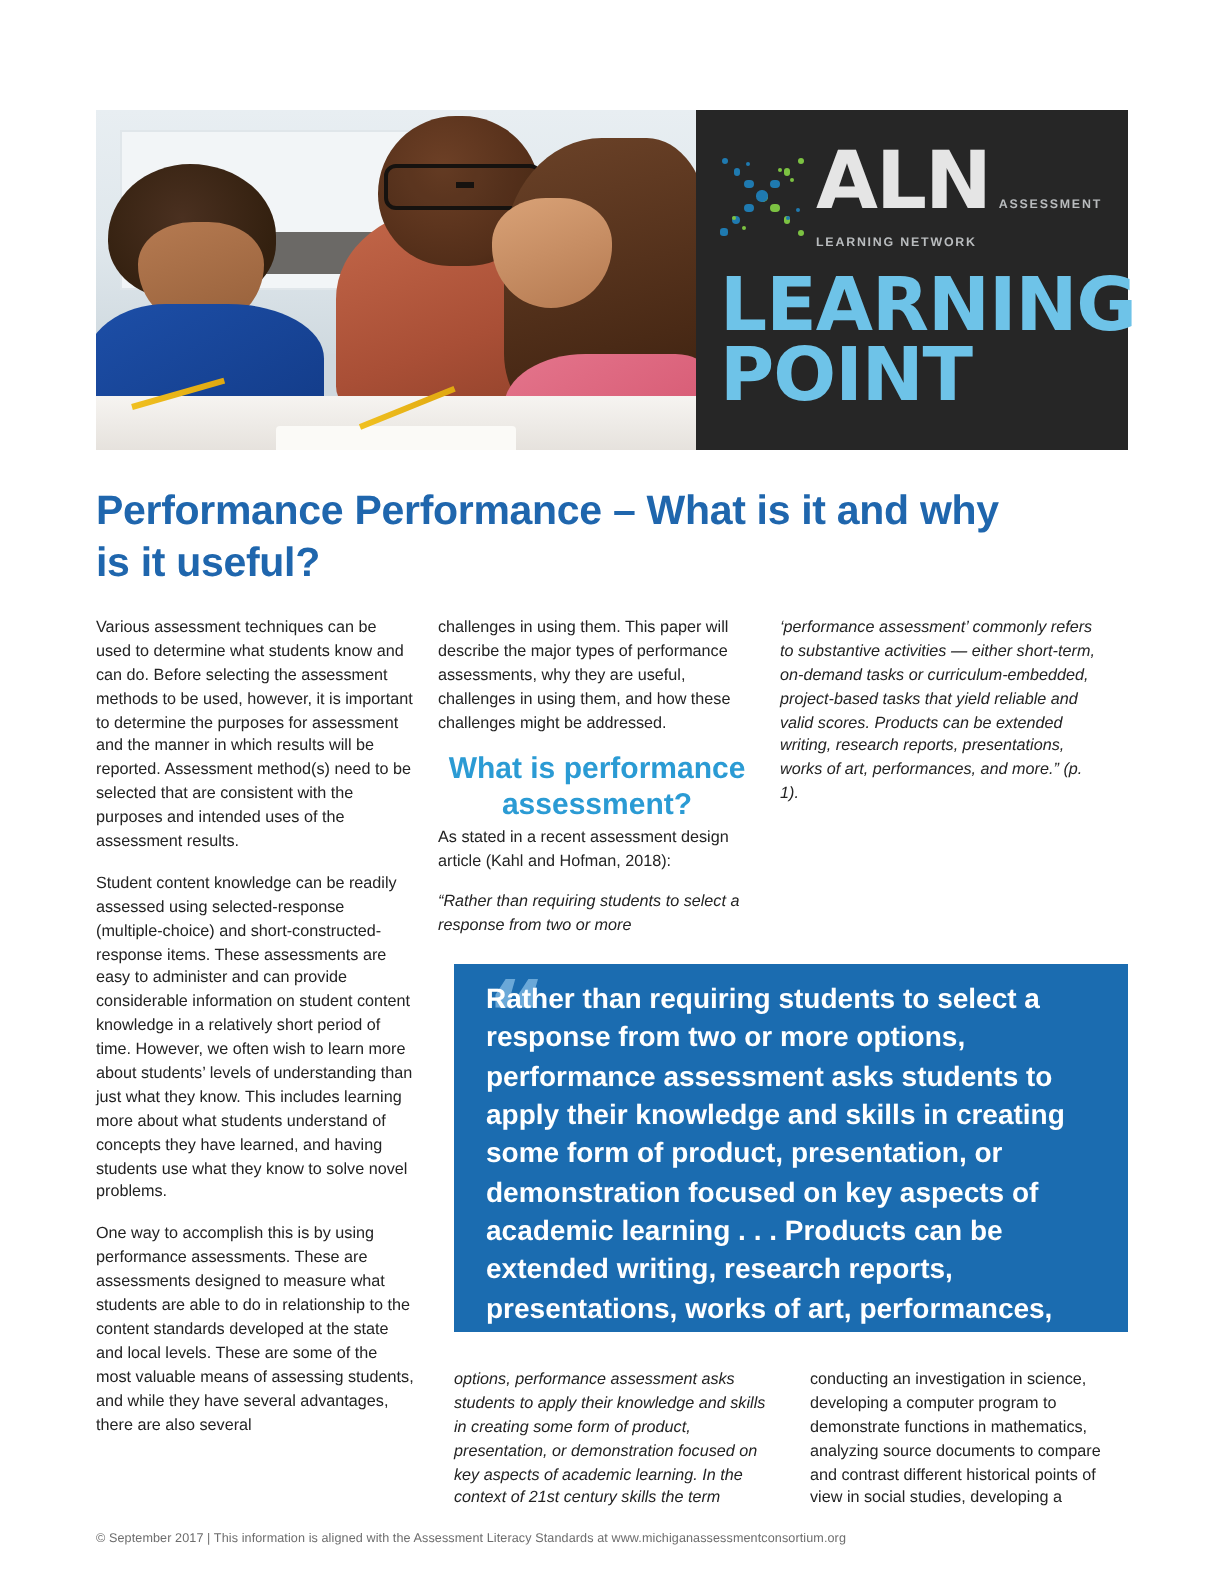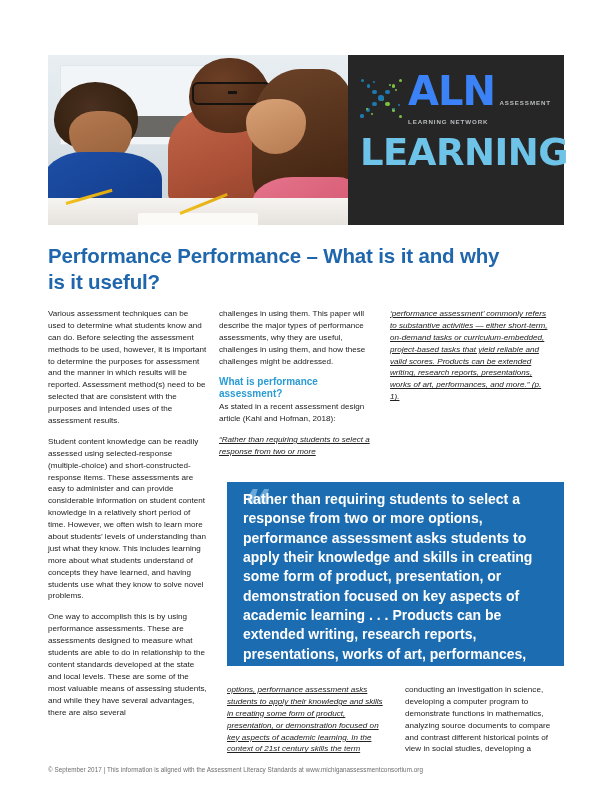--- a/index.html
+++ b/index.html
@@ -139,21 +139,21 @@
     position: absolute;
     border-radius: 50%;
     display: block;
   }
   .logo-text-wrap {
     margin-left: 4px;
   }
   .logo-aln {
     font-size: 40px;
     font-weight: bold;
-    color: #3b82f6;
+    color: #e5e5e5;
     line-height: 0.92;
     letter-spacing: -1px;
     font-family: "DejaVu Sans", sans-serif;
     text-align: center;
   }
   .logo-tag {
     font-size: 6.2px;
     color: #b9bcbe;
     letter-spacing: 0.9px;
     font-weight: bold;
@@ -197,27 +197,28 @@
   .col {
     width: 159px;
   }
   p.body {
     margin: 0 0 9px 0;
     font-size: 8.1px;
     line-height: 1.47;
     color: #232323;
     text-align: left;
   }
-  p.body.it { font-style: italic; text-decoration: underline; }
+  p.body.it { font-style: italic; }
   .subhead {
     margin: 3px 0 2px 0;
-    font-size: 10px;
+    font-size: 15px;
     font-weight: bold;
     color: #2b9bd4;
     line-height: 1.14;
+    text-align: center;
   }
 
   
   .quotebox {
     position: absolute;
     left: 227px;
     top: 482px;
     width: 337px;
     height: 184px;
     background: #1b6cb0;
@@ -324,20 +325,21 @@
             <i style="width: 2.6px; height: 2.6px; background: rgb(31, 122, 176); left: 32.7px; top: 31.7px;"></i>
             <i style="width: 2.4px; height: 2.4px; background: rgb(31, 122, 176); left: 37.8px; top: 27.8px;"></i>
           </span>
         <span class="logo-text-wrap">
           <span class="logo-aln">ALN</span>
           <span class="logo-tag">ASSESSMENT LEARNING NETWORK</span>
         </span>
       </div>
       <div class="lp-title">
         <span>LEARNING</span><br>
+        <span>POINT</span>
       </div>
     </div>
   </div>
 
   <div class="maintitle">Performance Performance – What is it and why is it useful?</div>
 
   <div class="cols">
 
     <div class="col">
       <p class="body">Various assessment techniques can be used to determine what students know and can do. Before selecting the assessment methods to be used, however, it is important to determine the purposes for assessment and the manner in which results will be reported. Assessment method(s) need to be selected that are consistent with the purposes and intended uses of the assessment results.</p>

